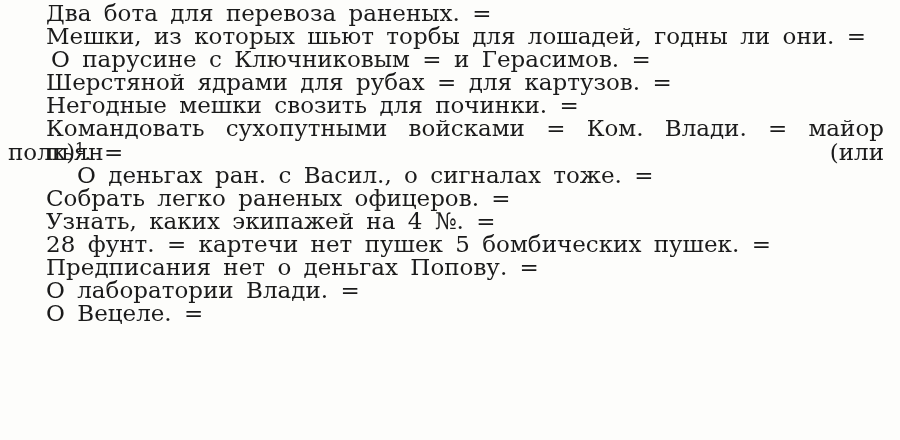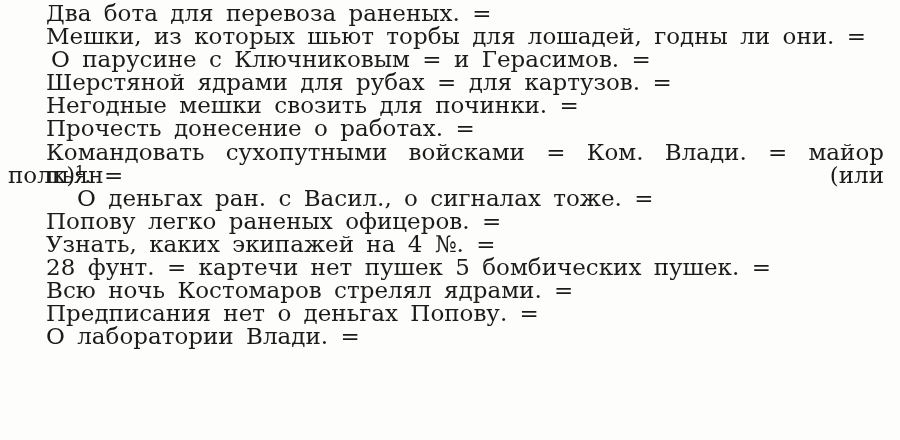--- a/index.html
+++ b/index.html
@@ -42,23 +42,22 @@
 </style>
 </head>
 <body>
 
 <div class="page">
   <div class="line">Два бота для перевоза раненых. =</div>
   <div class="line">Мешки, из которых шьют торбы для лошадей, годны ли они. =</div>
   <div class="line shift-1">О парусине с Ключниковым = и Герасимов. =</div>
   <div class="line">Шерстяной ядрами для рубах = для картузов. =</div>
   <div class="line">Негодные мешки свозить для починки. =</div>
-  <div class="line">Прочесть донесение о работах. =</div>
   <div class="line justified">Командовать сухопутными войсками = Ком. Влади. = майор пьян (или</div>
   <div class="line continuation">полк)¹. =</div>
   <div class="line shift-2">О деньгах ран. с Васил., о сигналах тоже. =</div>
-  <div class="line">Попову легко раненых офицеров. =</div>
+  <div class="line">Собрать легко раненых офицеров. =</div>
   <div class="line">Узнать, каких экипажей на 4 №. =</div>
   <div class="line">28 фунт. = картечи нет пушек 5 бомбических пушек. =</div>
-  <div class="line">Всю ночь Костомаров стрелял ядрами. =</div>
   <div class="line">Предписания нет о деньгах Попову. =</div>
   <div class="line">О лаборатории Влади. =</div>
+  <div class="line">О Вецеле. =</div>
 </div>
 
 </body></html>

